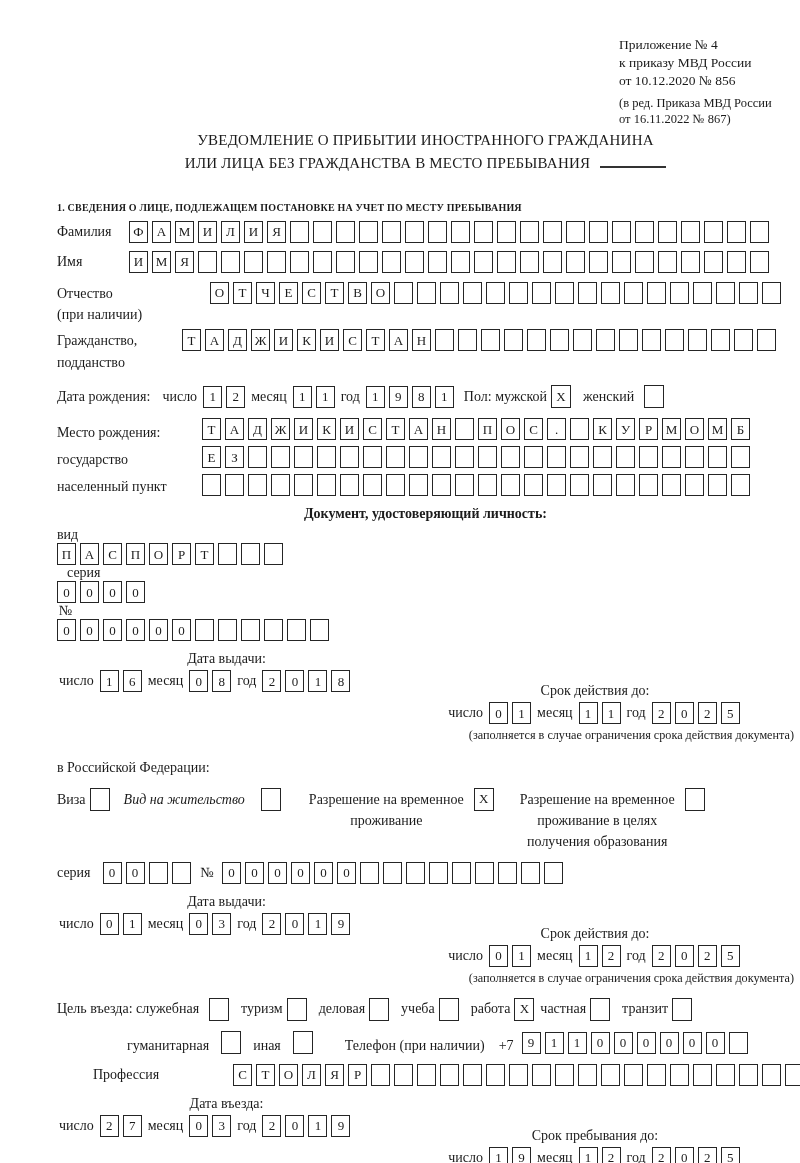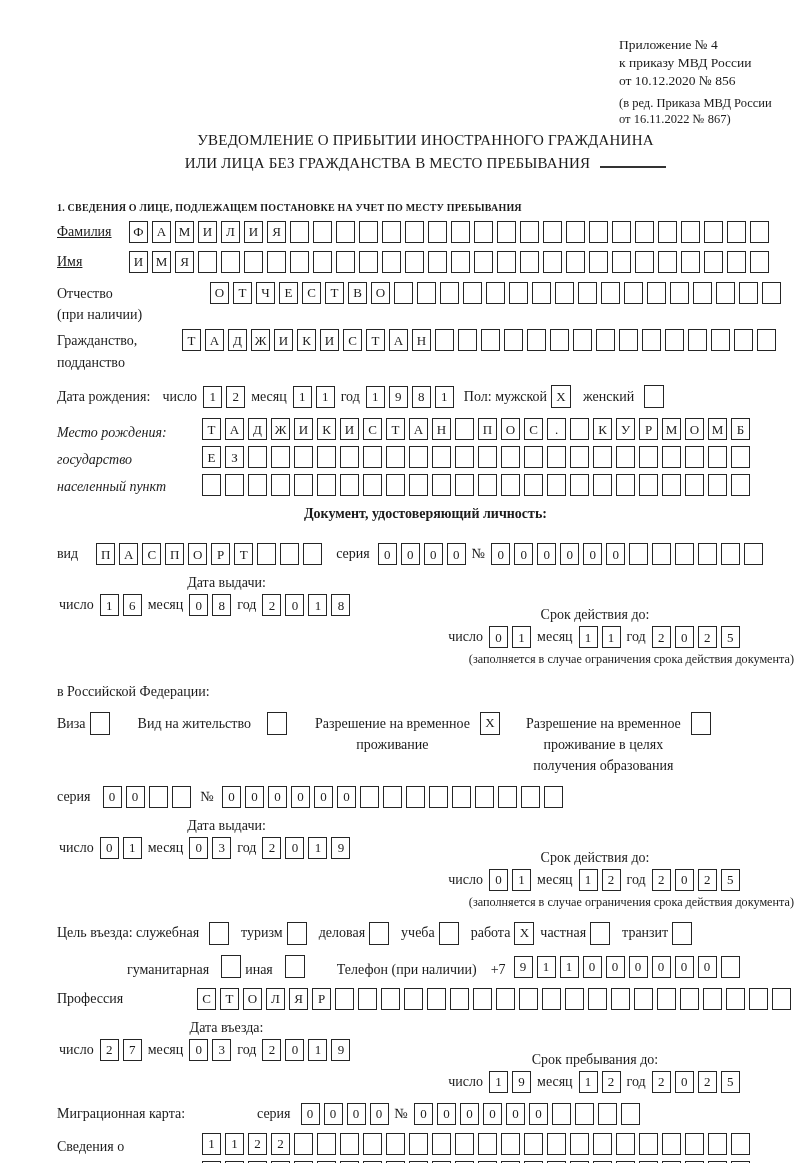--- a/index.html
+++ b/index.html
@@ -12,21 +12,21 @@
   
   .hdr-block{margin-left:562px;line-height:1.35;font-size:13.5px;}
   .hdr-sub{margin-left:562px;line-height:1.3;font-size:12.5px;margin-top:4px;}
   .forma{font-weight:bold;text-align:right;padding-right:32px;margin-top:22px;font-size:14.5px;letter-spacing:.5px;}
   
   .title{font-weight:normal;text-align:center;font-size:15px;line-height:1.55;margin-top:2px;letter-spacing:.2px;}
   .title-underline{display:inline-block;width:66px;border-bottom:2px solid #333;height:12px;margin-left:10px;}
   .sec-head{font-weight:bold;font-size:10px;margin-top:26px;letter-spacing:.2px;}
   
   .row{display:flex;align-items:flex-start;margin-top:8px;}
-  .lbl{flex:none;padding-top:3px;text-decoration:underline;}
+  .lbl{flex:none;padding-top:3px;}
   .cells{display:flex;flex-wrap:nowrap;}
   .cell{
     box-sizing:border-box;flex:none;width:19px;height:22px;margin-right:4px;
     border:1.6px solid #252525;display:inline-flex;align-items:center;justify-content:center;
     font-size:13px;line-height:1;background:#fff;
   }
   .checkbox{
     box-sizing:border-box;display:inline-flex;width:20px;height:23px;margin:0 4px;
     border:1.6px solid #252525;align-items:center;justify-content:center;font-size:13px;flex:none;
   }
@@ -228,21 +228,21 @@
         <span class="cell">8</span>
         <span class="cell">1</span>
       </span>
     <span style="margin-left:6px;">Пол: мужской</span>
     <span class="checkbox">X</span>
     <span style="margin-left:8px;">женский</span>
     <span class="checkbox" style="margin-left:10px;"></span>
   </div>
 
   <div class="row" style="margin-top:10px;">
-    <div class="lbl-col" style="width:145px;line-height:1.9;font-style:italic;">
+    <div class="lbl-col" style="width:145px;line-height:1.9;">
       <div>Место рождения:</div>
       <div>государство</div>
       <div>населенный пункт</div>
     </div>
     <div class="stack">
       <div class="cells">
           <span class="cell">Т</span>
           <span class="cell">А</span>
           <span class="cell">Д</span>
           <span class="cell">Ж</span>
@@ -316,21 +316,21 @@
           <span class="cell"></span>
           <span class="cell"></span>
           <span class="cell"></span>
           <span class="cell"></span>
           <span class="cell"></span>
         </div>
     </div>
   </div>
 
   <div style="text-align:center;font-weight:bold;margin-top:4px;">Документ, удостоверяющий личность:</div>
-  <div class="row" style="margin-top:21px;align-items:center;">
+  <div class="row" style="margin-top:5px;flex-direction:column;">
     <span style="margin-right:18px;">вид</span>
     <span class="cells">
         <span class="cell">П</span>
         <span class="cell">А</span>
         <span class="cell">С</span>
         <span class="cell">П</span>
         <span class="cell">О</span>
         <span class="cell">Р</span>
         <span class="cell">Т</span>
         <span class="cell"></span>
@@ -397,21 +397,21 @@
   </div>
 
   <div class="intro">
     <div>в Российской Федерации:</div>
   </div>
   <div class="opt-row">
     <div class="opt">
       <span class="opt-lbl">Виза</span>
       <span class="checkbox"></span>
     </div>
-    <div class="opt" style="margin-left:14px;">
+    <div class="opt" style="font-style:italic;">
       <span class="opt-lbl">Вид на жительство</span>
       <span class="checkbox" style="margin-left:16px;"></span>
     </div>
     <div class="opt" style="margin-left:14px;">
       <span class="opt-lbl">
         <div>Разрешение на временное</div>
         <div>проживание</div>
       </span>
       <span class="checkbox" style="margin-left:10px;">X</span>
     </div>
@@ -499,40 +499,40 @@
     <span class="p-lbl">работа</span>
     <span class="checkbox">X</span>
     <span class="p-lbl" style="margin-left:2px;">частная</span>
     <span class="checkbox"></span>
     <span class="p-lbl">транзит</span>
     <span class="checkbox"></span>
   </div>
   <div class="purpose2">
     <span>гуманитарная</span>
     <span class="checkbox" style="margin-left:12px;"></span>
-    <span style="">иная</span>
+    <span style="margin-left:8px;">иная</span>
     <span class="checkbox" style="margin-left:12px;"></span>
     <span class="phone-lbl">Телефон (при наличии)</span>
     <span style="margin-right:8px;">+7</span>
     <span class="cells">
         <span class="cell">9</span>
         <span class="cell">1</span>
         <span class="cell">1</span>
         <span class="cell">0</span>
         <span class="cell">0</span>
         <span class="cell">0</span>
         <span class="cell">0</span>
         <span class="cell">0</span>
         <span class="cell">0</span>
         <span class="cell"></span>
       </span>
   </div>
 
   <div class="row" style="margin-top:10px;align-items:center;">
-    <span style="width:140px;flex:none;">Профессия</span>
+    <span style="width:140px;flex:none;margin-left:36px;">Профессия</span>
     <span class="cells">
         <span class="cell">С</span>
         <span class="cell">Т</span>
         <span class="cell">О</span>
         <span class="cell">Л</span>
         <span class="cell">Я</span>
         <span class="cell">Р</span>
         <span class="cell"></span>
         <span class="cell"></span>
         <span class="cell"></span>

